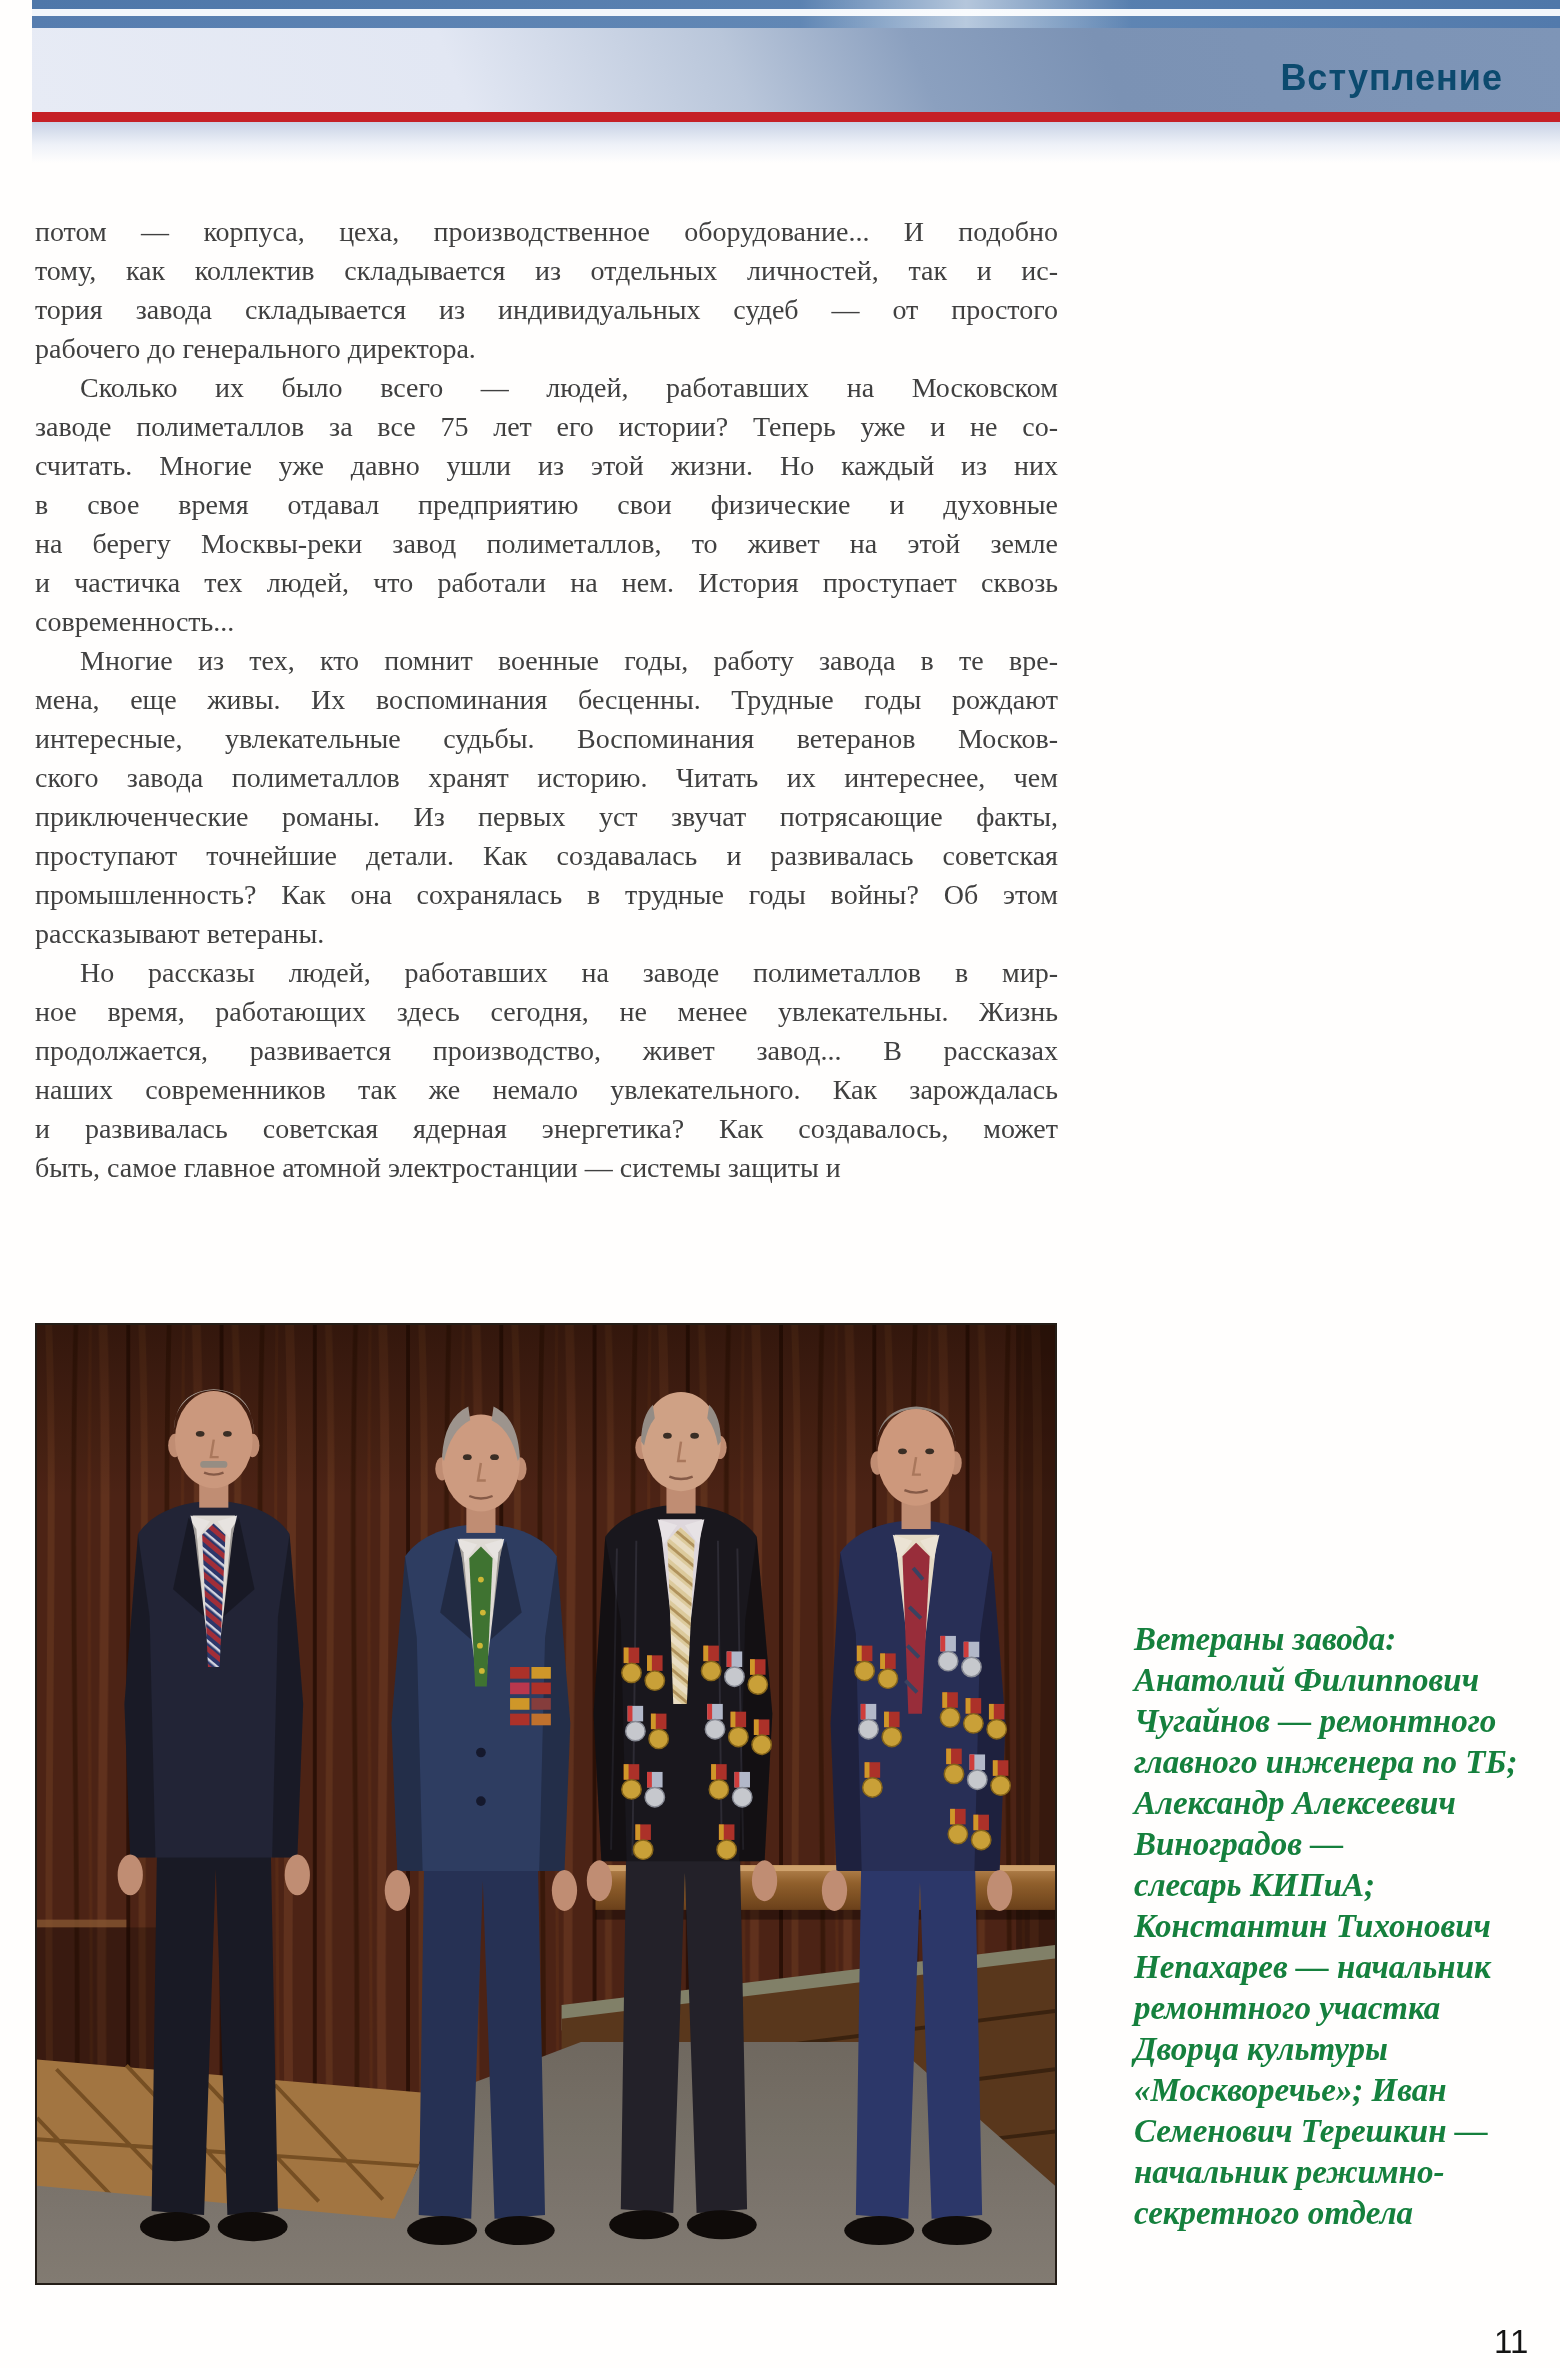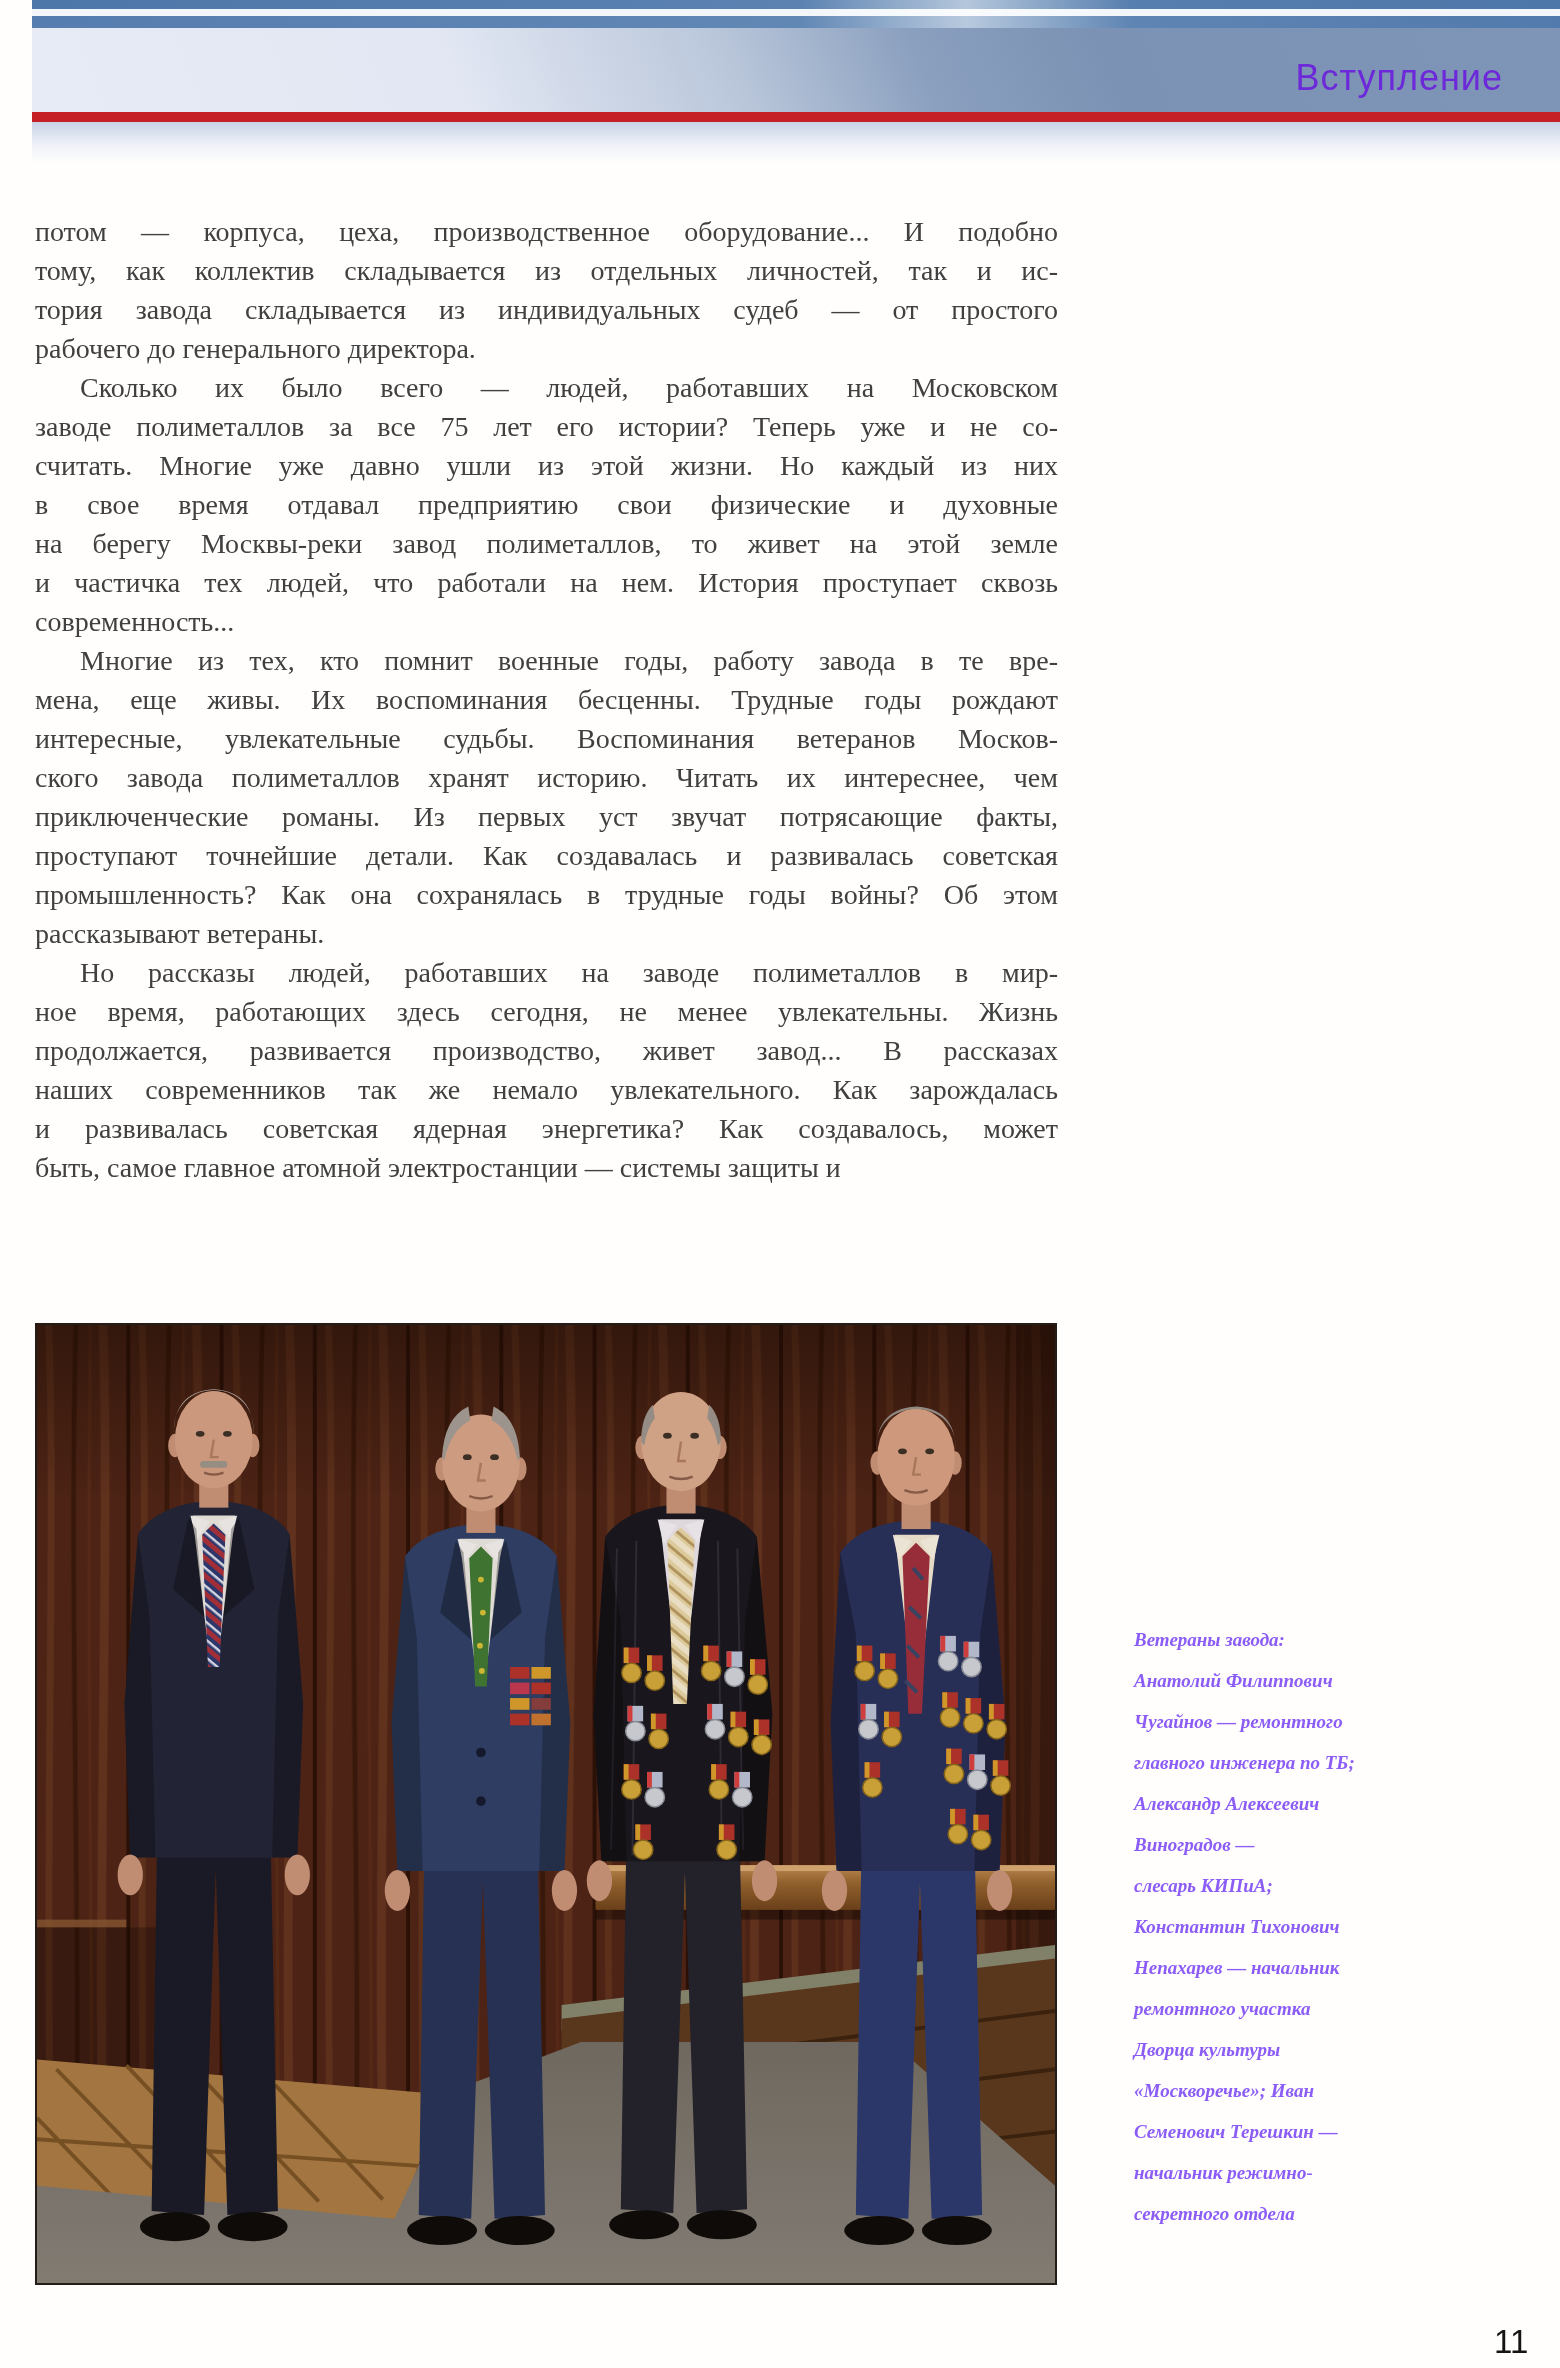--- a/index.html
+++ b/index.html
@@ -11,39 +11,39 @@
   .hdr .stripe1{position:absolute;left:32px;right:0;top:0;height:8.8px;background:linear-gradient(90deg,#4e77a9,#5c83b2 55%,#4e77a9);}
   .hdr .stripe2{position:absolute;left:32px;right:0;top:8.8px;height:6.8px;background:#f2f6fb;}
   .hdr .stripe3{position:absolute;left:32px;right:0;top:15.6px;height:12.7px;background:linear-gradient(90deg,#567daf,#6389b6 60%,#527aac);}
   .hdr .band{position:absolute;left:32px;right:0;top:28px;height:84px;
              background:linear-gradient(68deg,#e7ebf5 0%,#e2e7f3 28%,#b9c6da 46%,#8ba0bf 58%,#7b92b4 70%,#7e95b7 100%);}
   .hdr .sheen{position:absolute;left:800px;top:0;width:332px;height:28px;
               background:linear-gradient(90deg,rgba(255,255,255,0),rgba(255,255,255,.55),rgba(255,255,255,0));}
   .hdr .redrule{position:absolute;left:32px;right:0;top:112px;height:9.8px;background:#c52026;}
   .hdr .fade{position:absolute;left:32px;right:0;top:122px;height:41px;
              background:linear-gradient(#c8d2e5,#eef1f8 55%,#fffefd);}
-  .chapter-title{position:absolute;top:57px;right:57px;color:#6d28d9;
-                 font-family:"Liberation Sans","DejaVu Sans",sans-serif;font-weight:400;
+  .chapter-title{position:absolute;top:57px;right:57px;color:#0c4a6e;
+                 font-family:"Liberation Sans","DejaVu Sans",sans-serif;font-weight:700;
                  font-size:36px;letter-spacing:1px;}
 
   
   .article{position:absolute;left:35px;top:212px;width:1023px;color:#404040;
            font-size:28px;line-height:39px;}
   .article .line{height:39px;text-align:justify;text-align-last:justify;overflow:hidden;white-space:normal;}
   .article .line.last{text-align-last:left;}
   .article .line.first{text-indent:45px;}
 
   
   .photo{position:absolute;left:35px;top:1323px;width:1022px;height:962px;
          border:2.9px solid #241d17;box-sizing:border-box;background:#3c1d11;}
   .photo svg{display:block;width:100%;height:100%;}
 
   
-  .caption{position:absolute;left:1134px;top:1619px;width:419px;color:#8b5cf6;
-           font-style:italic;font-weight:600;font-size:19px;line-height:41px;}
+  .caption{position:absolute;left:1134px;top:1619px;width:419px;color:#15803d;
+           font-style:italic;font-weight:600;font-size:33px;line-height:41px;}
   .caption .cap-line{height:41px;white-space:nowrap;}
 
   
   .folio{position:absolute;left:1494px;top:2323px;color:#141414;
          font-family:"Liberation Sans","DejaVu Sans",sans-serif;font-size:33px;}
 </style>
 </head>
 <body>
 
 <div class="page">

